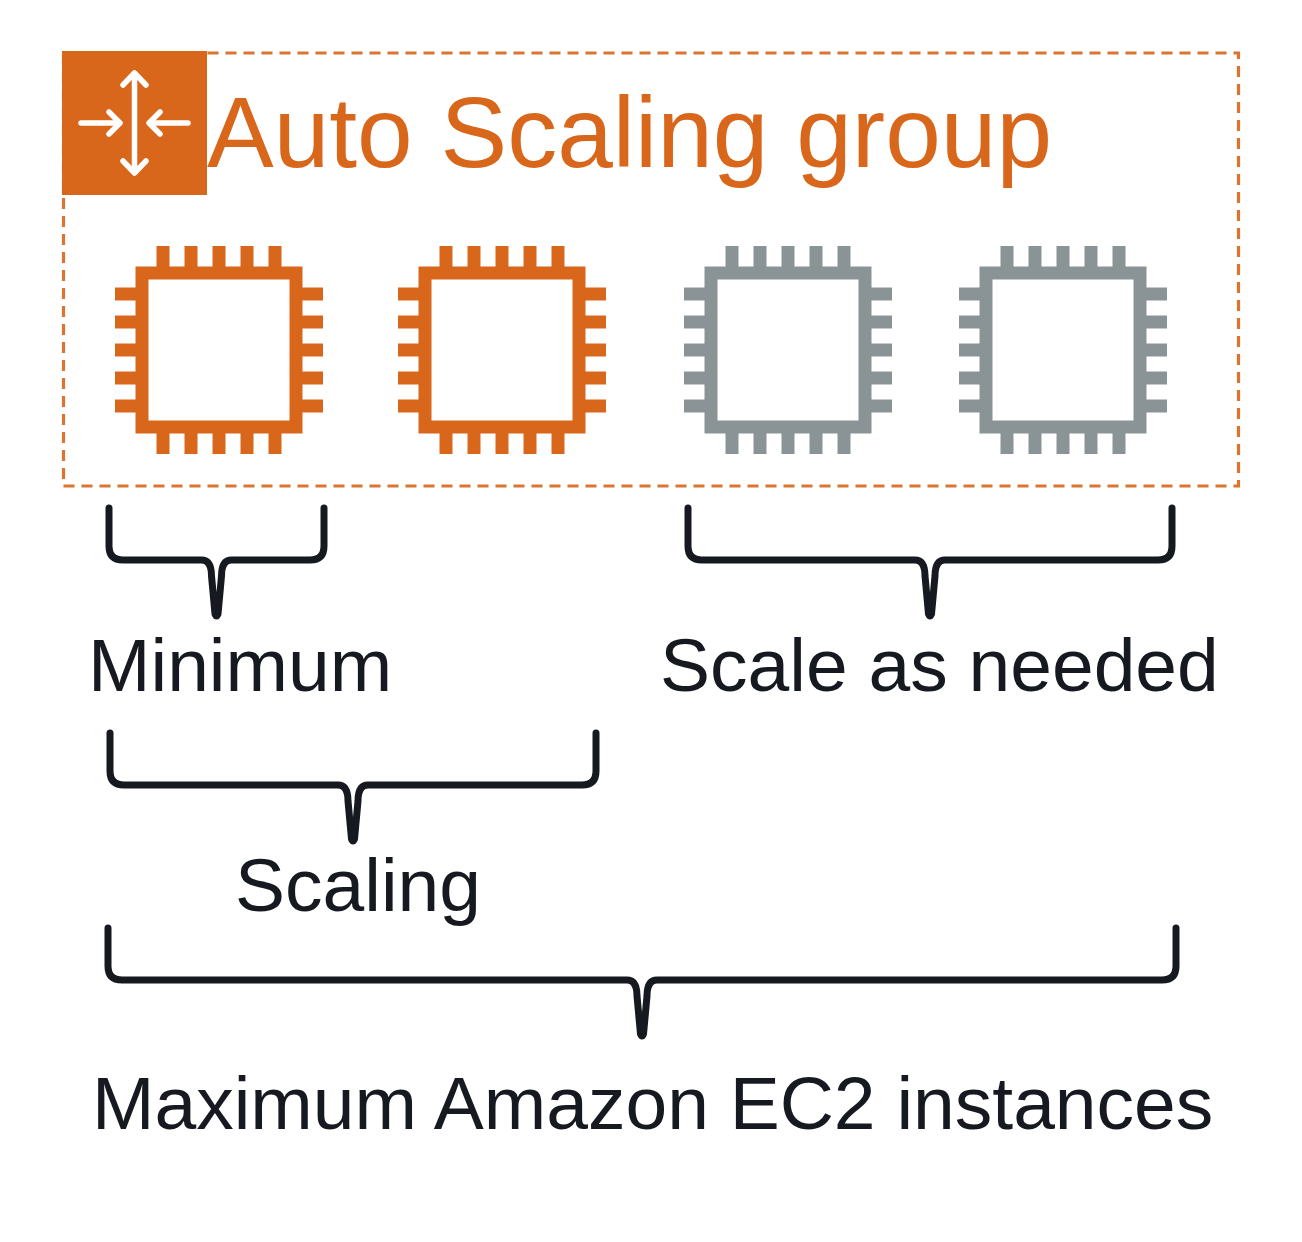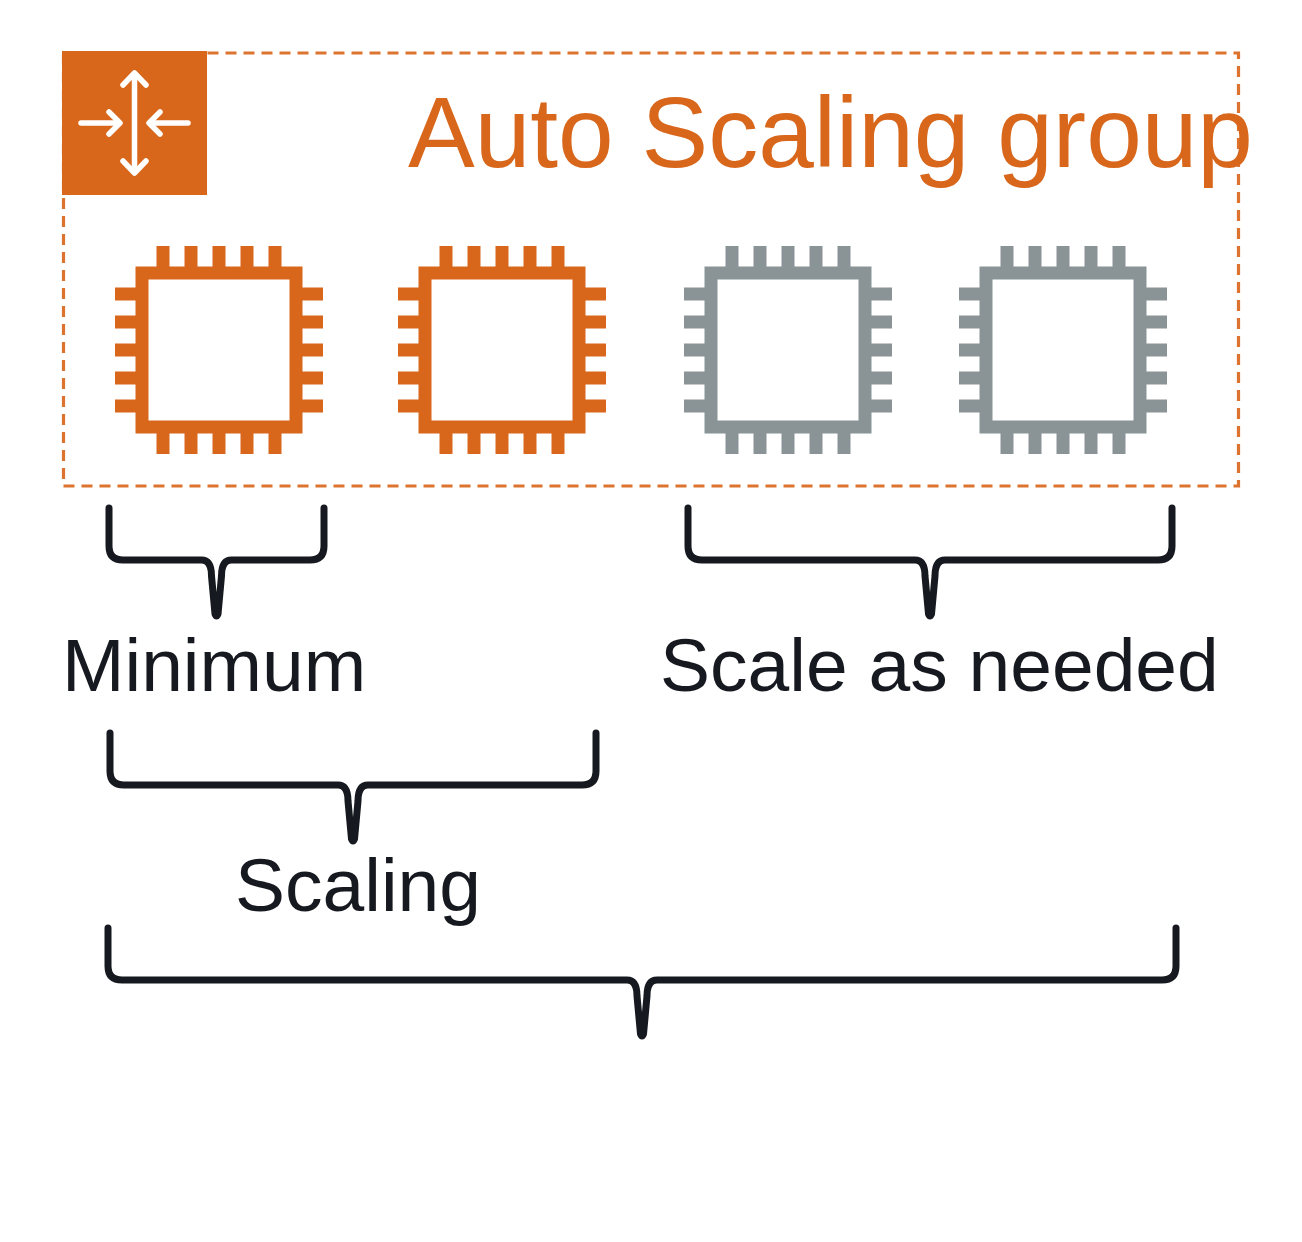--- a/index.html
+++ b/index.html
@@ -27,36 +27,36 @@
   .asg-icon{
     position:absolute;left:62px;top:51px;width:145px;height:144px;
     background:var(--accent-orange);
   }
   .asg-icon svg{display:block;width:100%;height:100%;}
   .asg-icon .arrow{
     fill:none;stroke:#fff;stroke-width:5.5;
     stroke-linecap:round;stroke-linejoin:round;
   }
   .asg-title{
-    position:absolute;left:220px;top:82px;width:1033px;
+    position:absolute;left:207px;top:82px;width:1033px;
     font-size:100px;line-height:1;font-weight:300;
     letter-spacing:0px;
     color:var(--accent-orange);
-    text-align:right;white-space:nowrap;
+    text-align:left;white-space:nowrap;
   }
   .chip{position:absolute;top:243px;width:214px;height:214px;}
   .chip rect,.chip line{fill:none;stroke-width:13;}
   .chip.active rect,.chip.active line{stroke:var(--accent-orange);}
   .chip.potential rect,.chip.potential line{stroke:var(--inactive-gray);}
   .label{
     position:absolute;
     font-size:75px;line-height:1;font-weight:300;
     color:var(--ink);white-space:nowrap;
   }
-  .label-minimum{left:62px;top:628px;}
+  .label-minimum{left:88px;top:628px;}
   .label-scale{left:660px;top:628px;width:532px;text-align:left;}
   .label-desired{left:235px;top:848px;}
   .label-maximum{left:92px;top:1066px;width:1100px;text-align:center;}
 </style>
 </head>
 <body>
 
 <div class="stage" style="--accent-orange: #D8671C; --border-orange: #DC7430; --inactive-gray: #8A9396; --ink: #16191F;">
 
   <svg class="overlay" viewBox="0 0 1302 1242" xmlns="http://www.w3.org/2000/svg">
@@ -174,14 +174,15 @@
         <line x1="163" y1="3" x2="163" y2="32"></line>
         <line x1="163" y1="182" x2="163" y2="211"></line>
         <line x1="3" y1="163" x2="32" y2="163"></line>
         <line x1="182" y1="163" x2="211" y2="163"></line>
       </svg>
     </div>
 
   <div class="label label-minimum">Minimum</div>
   <div class="label label-scale">Scale as needed</div>
   <div class="label label-desired">Scaling</div>
+  <div class="label label-maximum">Maximum Amazon EC2 instances</div>
 
 </div>
 
 </body></html>

